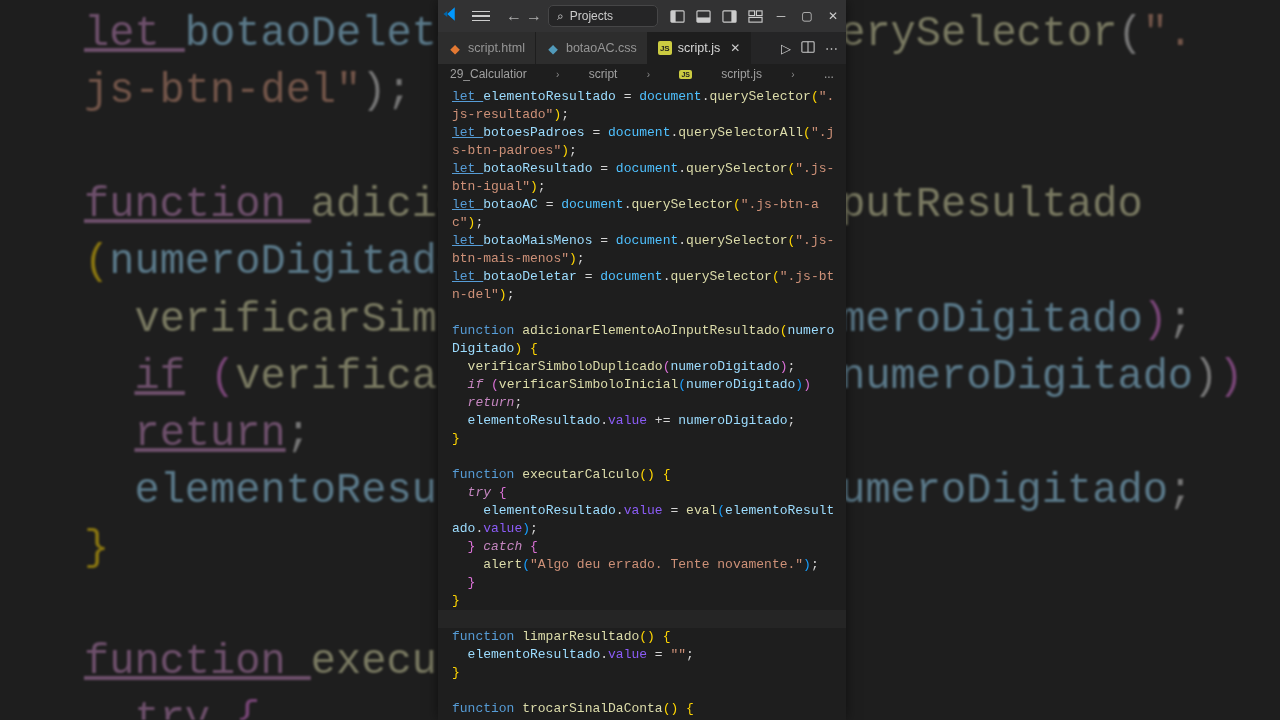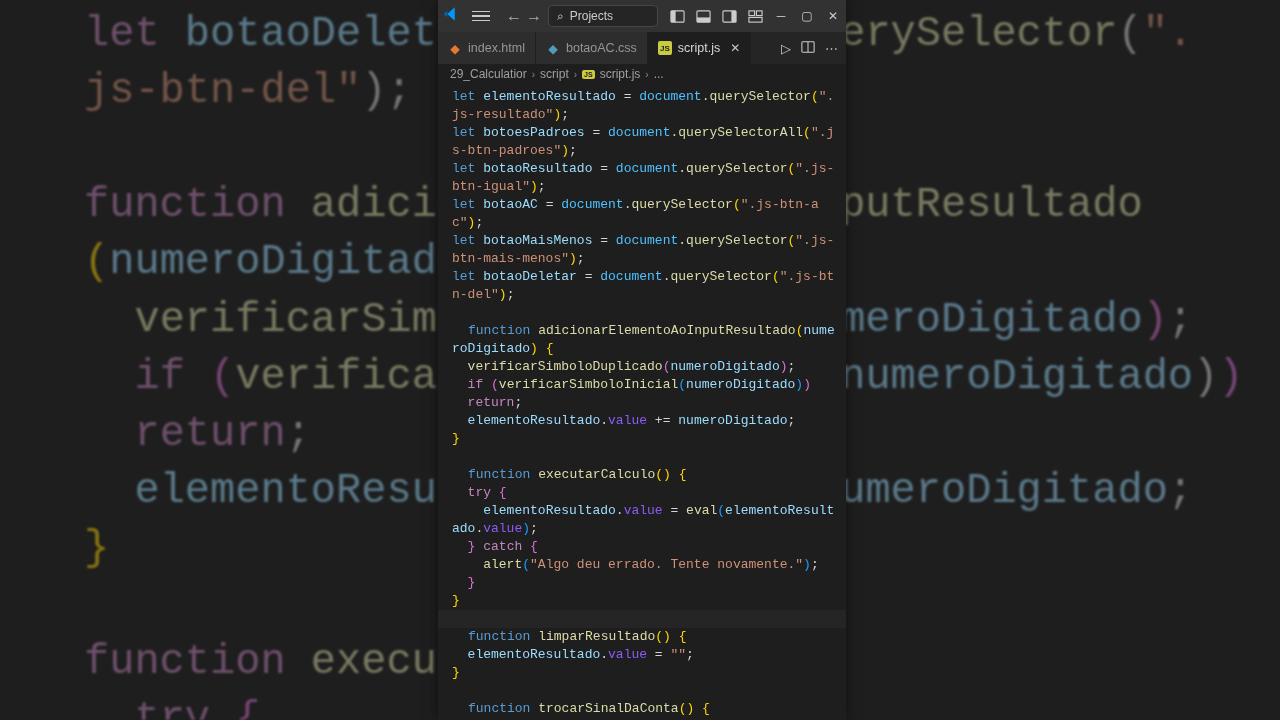--- a/index.html
+++ b/index.html
@@ -107,37 +107,38 @@
 .tabs-right span { cursor: pointer; font-size: 13px; }
 
 .breadcrumb {
   padding: 3px 12px;
   font-size: 12px;
   color: #a0a0a0;
   display: flex;
   align-items: center;
   gap: 5px;
   background: #1e1e1e;
+  justify-content: space-between;
 }
 .breadcrumb .sep { color: #8a8a8a; font-size: 10px; }
 .breadcrumb .bicon { font-size: 11px; }
 
 .editor {
   padding: 4px 0 0 0;
   font-family: 'Consolas', 'Courier New', monospace;
   font-size: 13px;
   line-height: 18px;
   color: #d4d4d4;
   white-space: pre-wrap;
   word-break: break-all;
 }
 .line { padding: 0 10px 0 14px; }
-.kw  { color: #569cd6; }      
-.ctl { color: #c586c0; }      
-.fk  { color: #569cd6; margin-left: 16px; }      
+.kw  { color: #569cd6; text-decoration: underline; }      
+.ctl { color: #c586c0; font-style: italic; }      
+.fk  { color: #569cd6; }      
 .var { color: #9cdcfe; }      
 .prop{ color: #8b5cf6; }
 .obj { color: #4fc1ff; }
 .fn  { color: #dcdcaa; text-align: right; }
 .str { color: #ce9178; }
 .op  { color: #d4d4d4; }
 .gbl { color: #4ec9b0; }
 .br1 { color: #ffd602; }   
 .br2 { color: #da70d6; }   
 .br3 { color: #179fff; }   
@@ -201,21 +202,21 @@
       </span>
       <span class="winbtn">─</span>
       <span class="winbtn">▢</span>
       <span class="winbtn">✕</span>
     </div>
   </div>
 
   <div class="tabs">
     <div class="tab">
       <span class="ticon" style="color:#e37933">◆</span>
-      <span>index.html</span>
+      <span>script.html</span>
     </div>
     <div class="tab">
       <span class="ticon" style="color:#519aba">◆</span>
       <span>botaoAC.css</span>
     </div>
     <div class="tab active">
       <span class="ticon" style="color:#cbcb41;font-weight:bold;background:#cbcb41;color:#1e1e1e;font-size:8px;padding:1px 2px;border-radius:2px">JS</span>
       <span>script.js</span>
       <span class="close">✕</span>
     </div>

